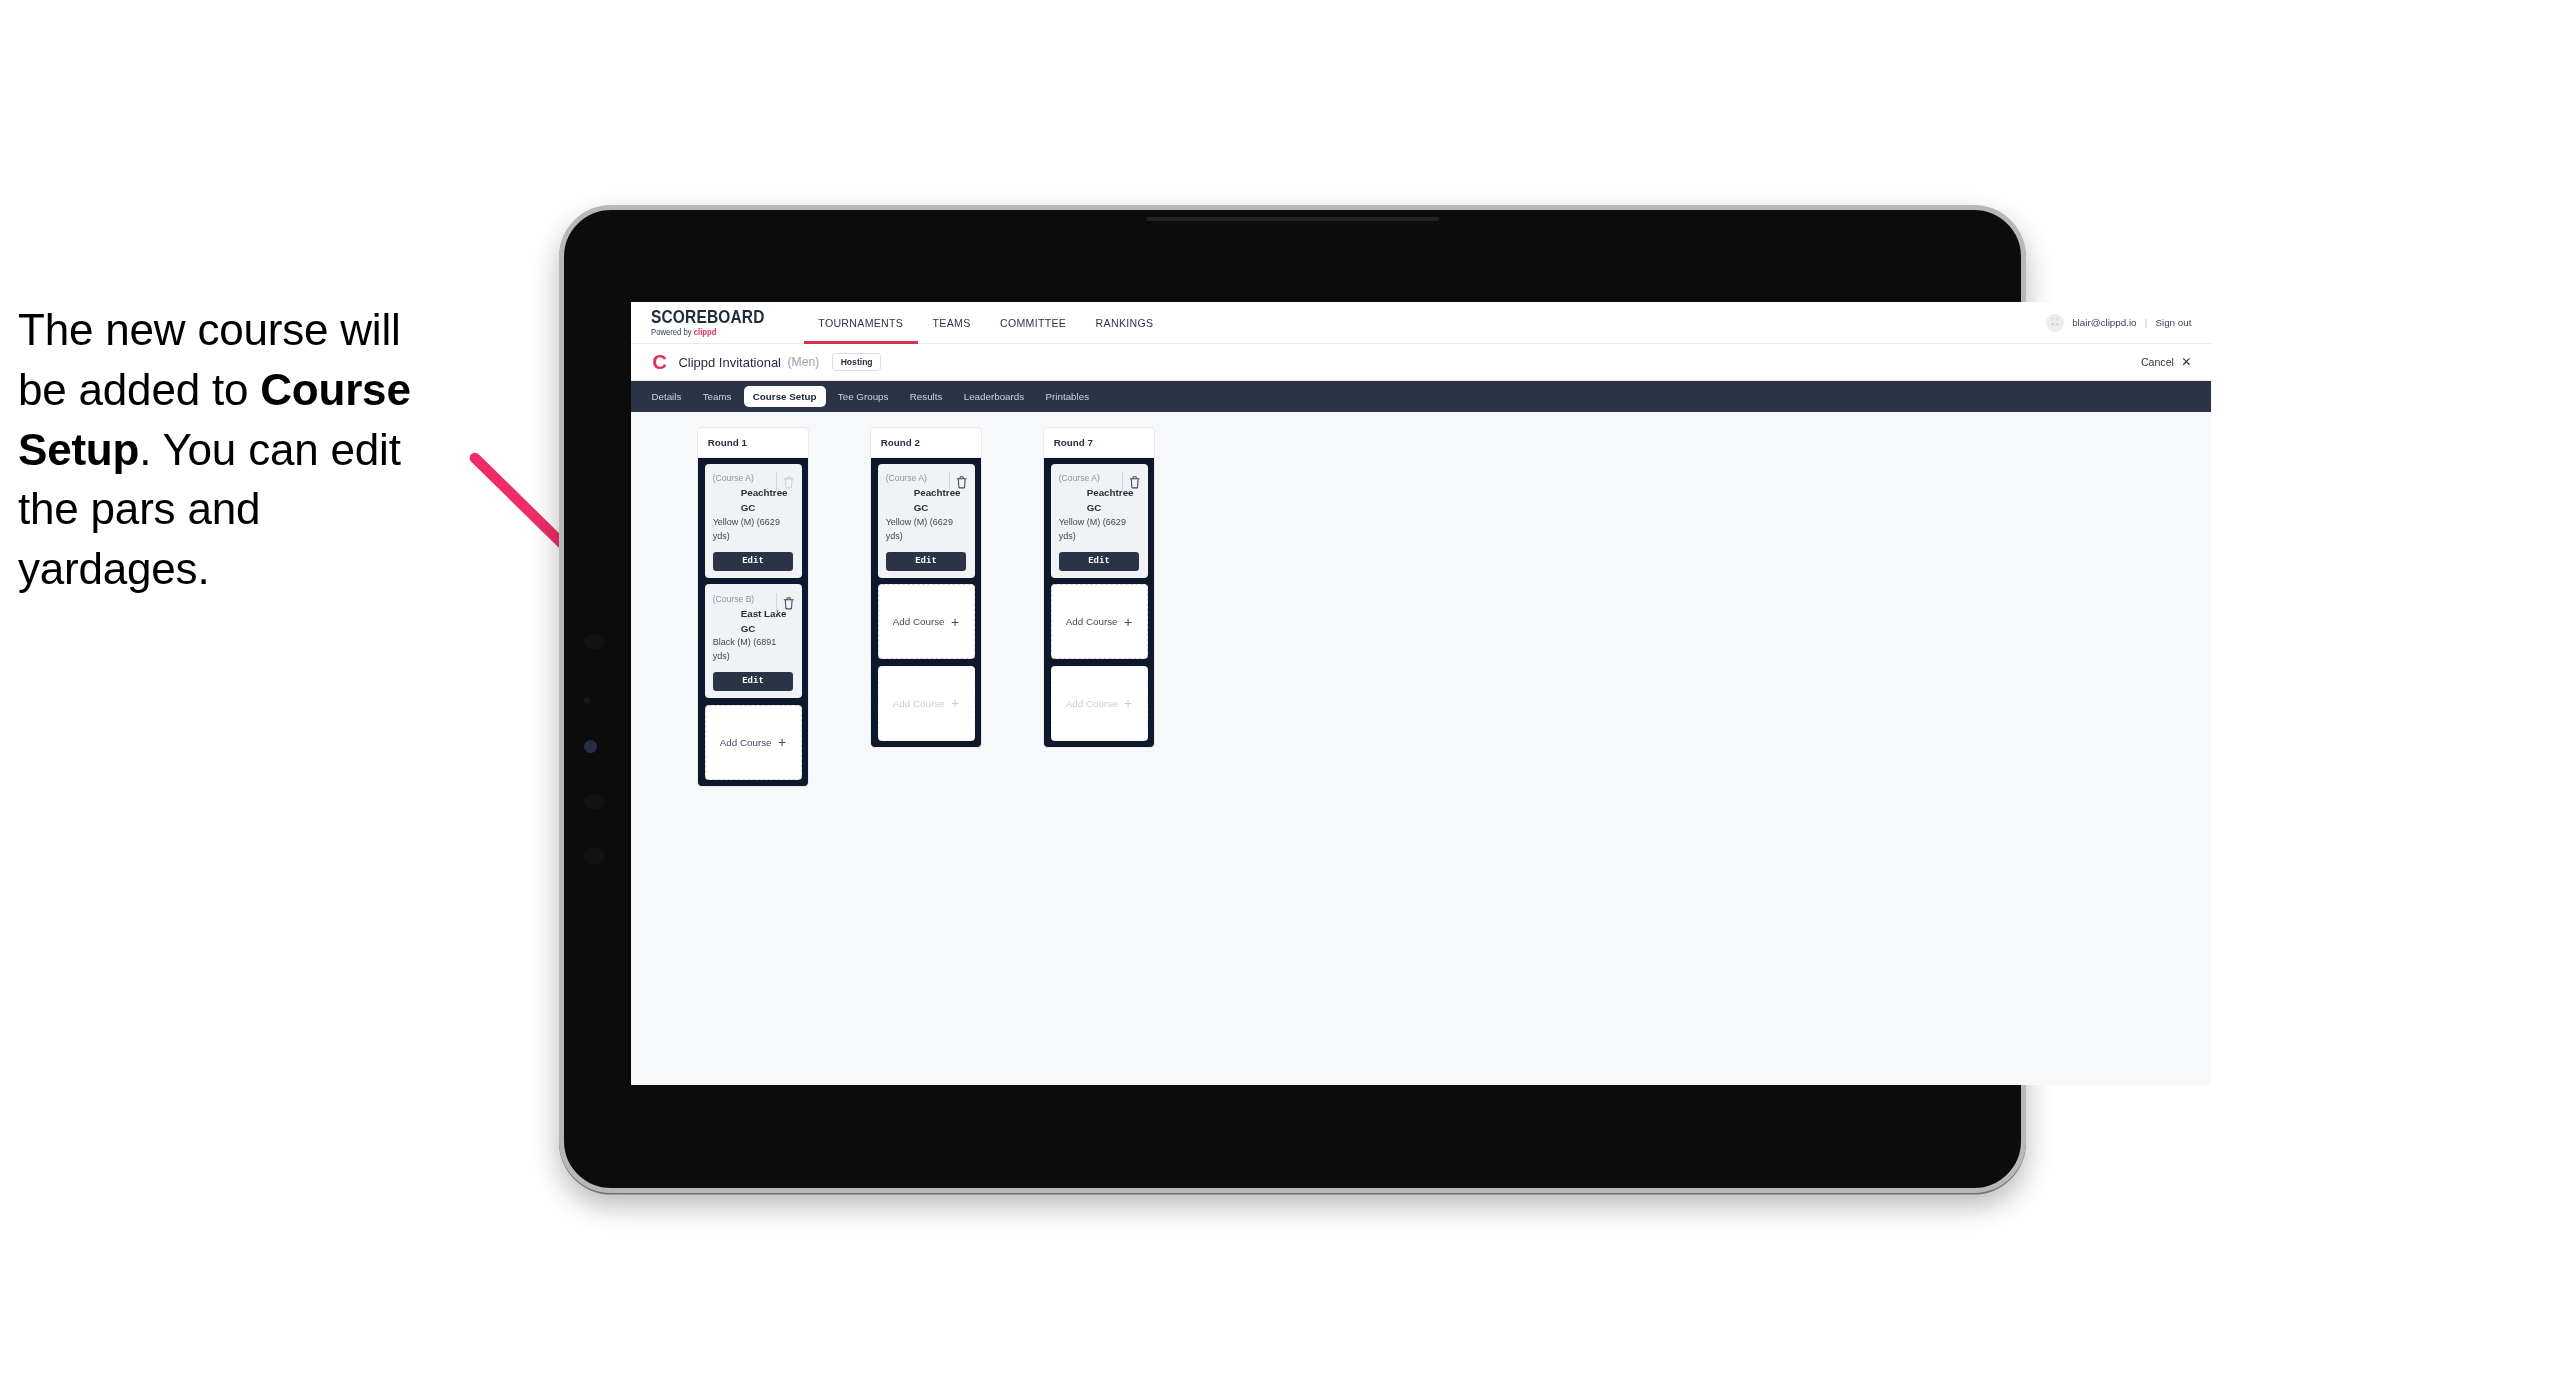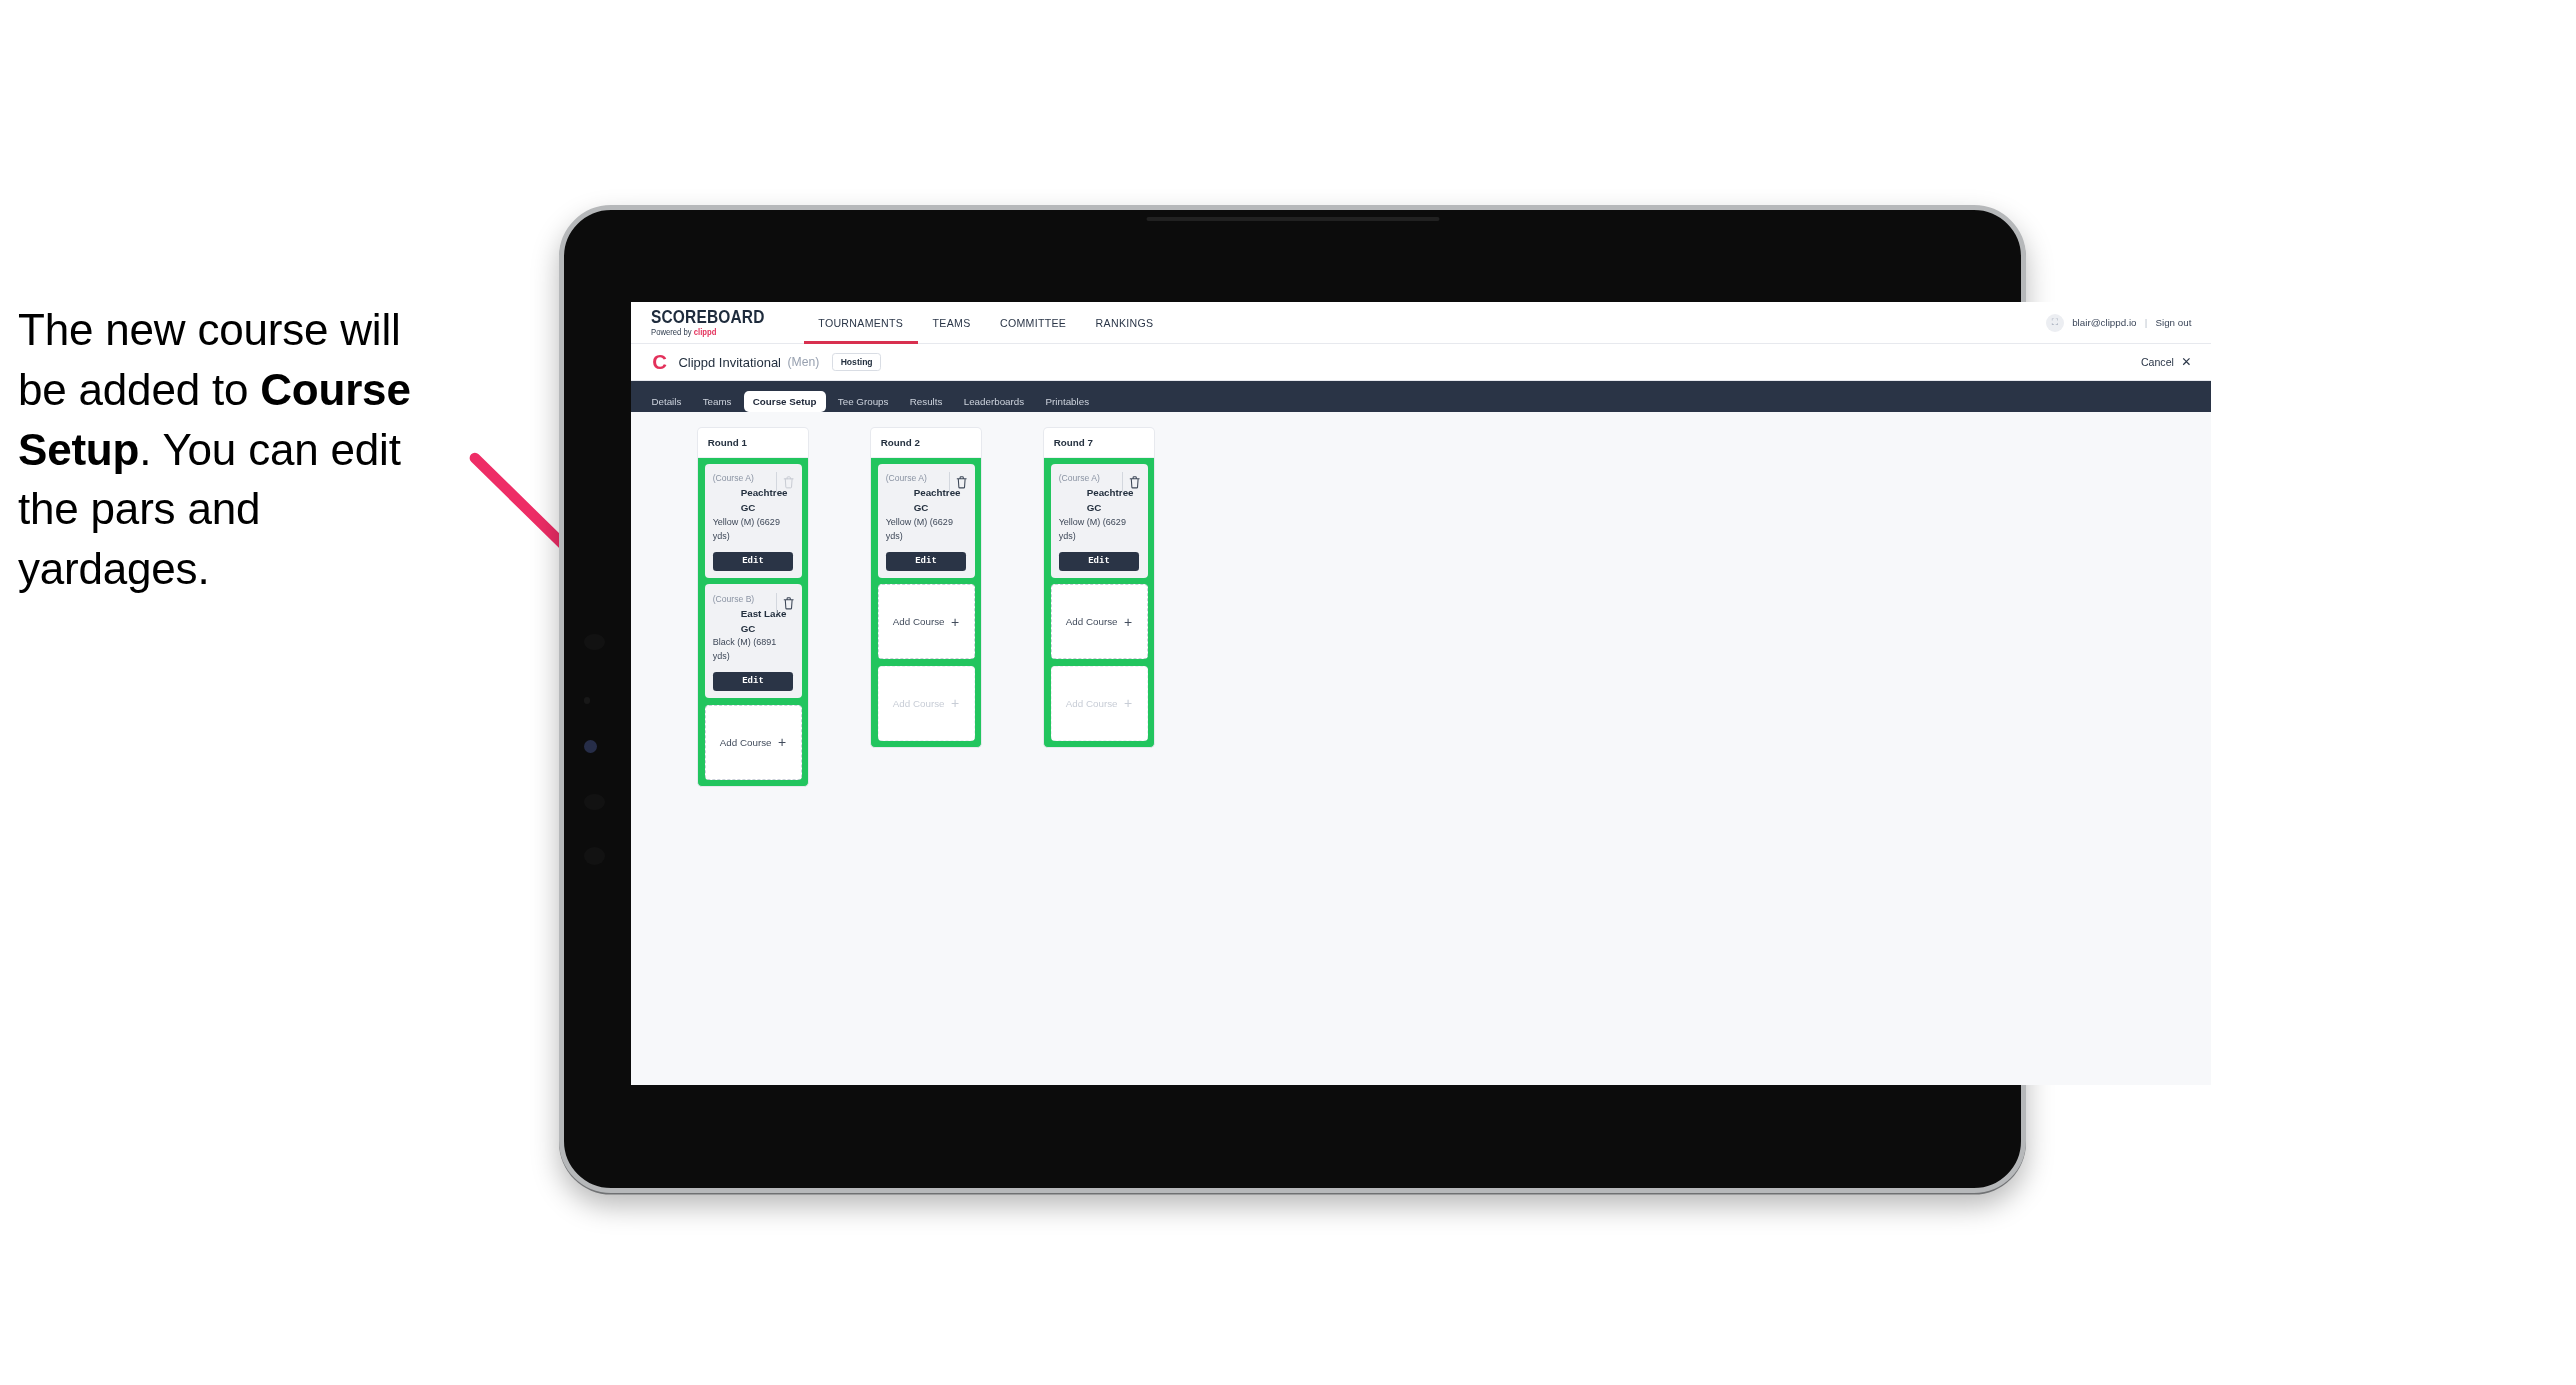--- a/index.html
+++ b/index.html
@@ -147,21 +147,21 @@
     display: flex; align-items: center; gap: 7.3px;
     font-size: 10.6px; color: #2b3648;
     cursor: pointer;
     justify-content: flex-end;
   }
   .cancel .x { font-size: 12.2px; line-height: 1; }
 
   
   .subnav {
     height: 31px; background: #2a3446;
-    display: flex; align-items: flex-end;
+    display: flex; align-items: center;
     padding: 0 11.4px; gap: 3.3px;
   }
   .subtab {
     font-size: 9.8px; color: #cdd3dd;
     padding: 4.9px 9px; border-radius: 4.9px;
     cursor: pointer; white-space: nowrap;
   }
   .subtab.active { background: #ffffff; color: #20293a; font-weight: 700; }
 
   
@@ -174,21 +174,21 @@
 
   .round-head {
     background: #ffffff;
     border: 0.8px solid #e7e9ee;
     border-bottom: none;
     border-radius: 4.9px 4.9px 0 0;
     padding: 9px 9.8px;
     font-size: 9.8px; font-weight: 700; color: #24303f;
   }
   .round-body {
-    background: #22c55e;
+    background: #0f172a;
     border: 0.8px solid #e7e9ee;
     border-top: 0.8px solid #eef0f4;
     border-radius: 0 0 4.9px 4.9px;
     padding: 6.5px;
     display: flex; flex-direction: column; gap: 6.5px;
   }
 
   .course-card {
     background: #f1f2f5;
     border-radius: 4.1px;

